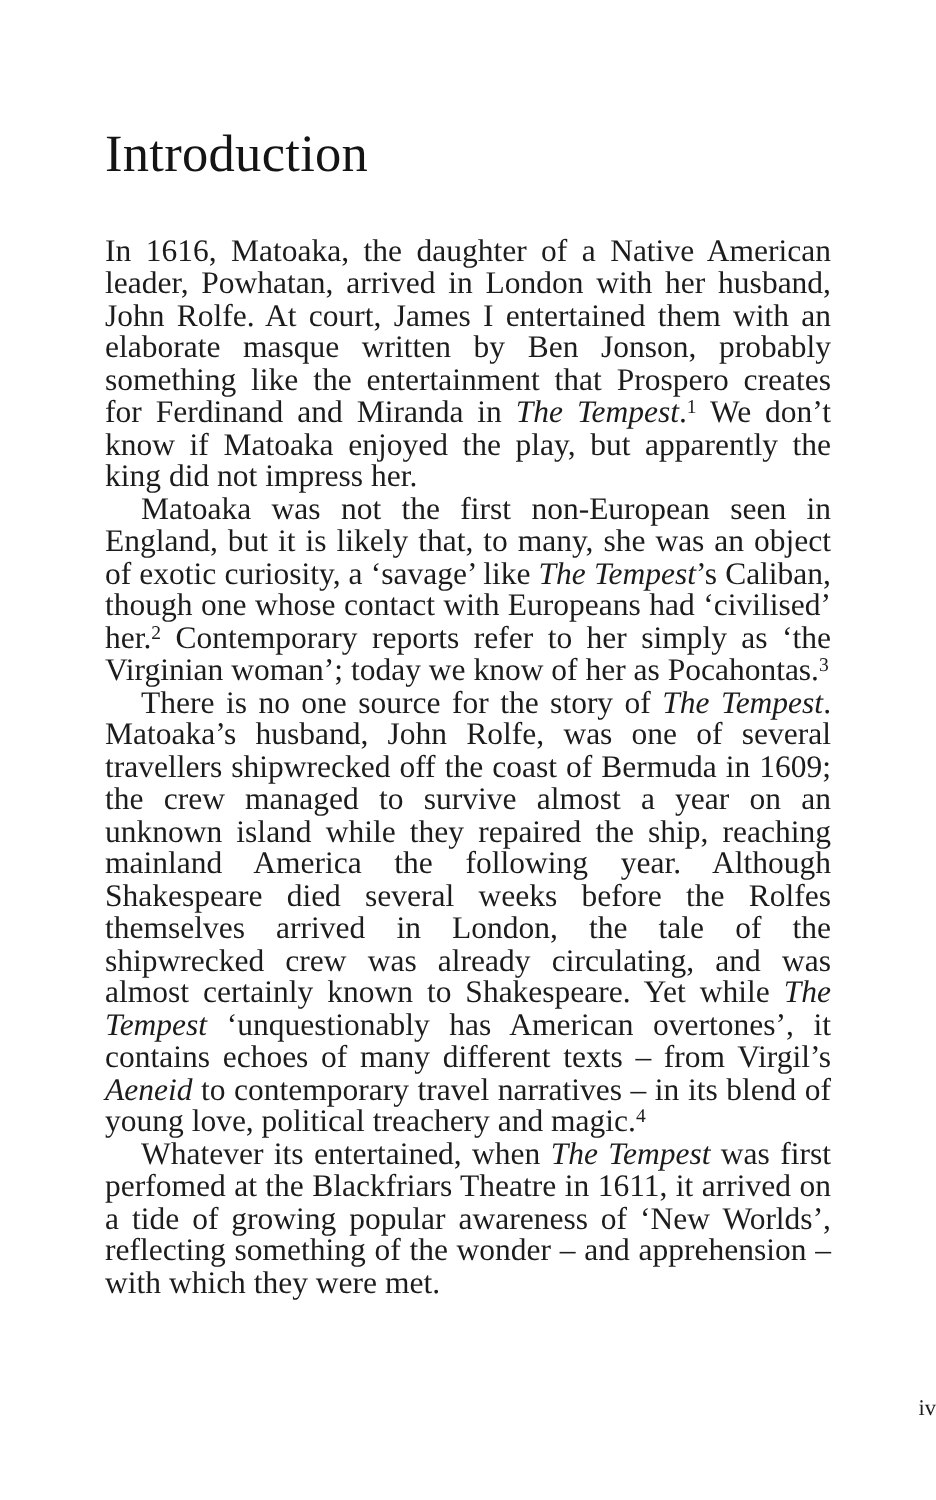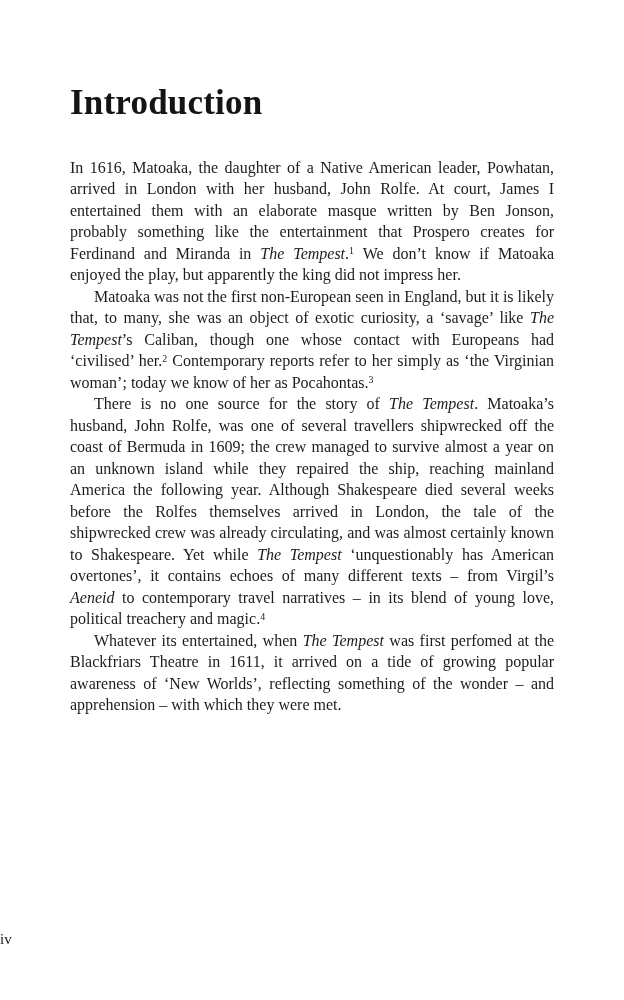--- a/index.html
+++ b/index.html
@@ -17,29 +17,29 @@
     }
     .page {
       position: absolute;
       inset: 0;
       background: #ffffff;
       padding: 0 70px;
       box-sizing: border-box;
     }
     .title {
       font-family: "Liberation Serif", "DejaVu Serif", serif;
-      font-weight: bold;
+      font-weight: normal;
       font-size: 35px;
       line-height: 1.1;
       color: #141414;
       margin: 84px 0 34px 0;
       letter-spacing: 0.2px;
     }
     .text-block {
-      font-size: 16px;
+      font-size: 21px;
       line-height: 21.5px;
       text-align: justify;
       color: #1c1c1c;
     }
     .text-block p {
       margin: 0;
       padding: 0;
     }
     .text-block p.indent {
       text-indent: 24px;
@@ -53,21 +53,21 @@
       line-height: 0;
       vertical-align: baseline;
       position: relative;
       top: -0.45em;
     }
     .folio {
       position: absolute;
       left: 0;
       right: 0;
       bottom: 52px;
-      text-align: left;
+      text-align: right;
       font-size: 15px;
       color: #1c1c1c;
       margin-top: 45px;
     }
   </style>
 </head>
 <body>
 
 <div class="page">
   <h1 class="title">Introduction</h1>

